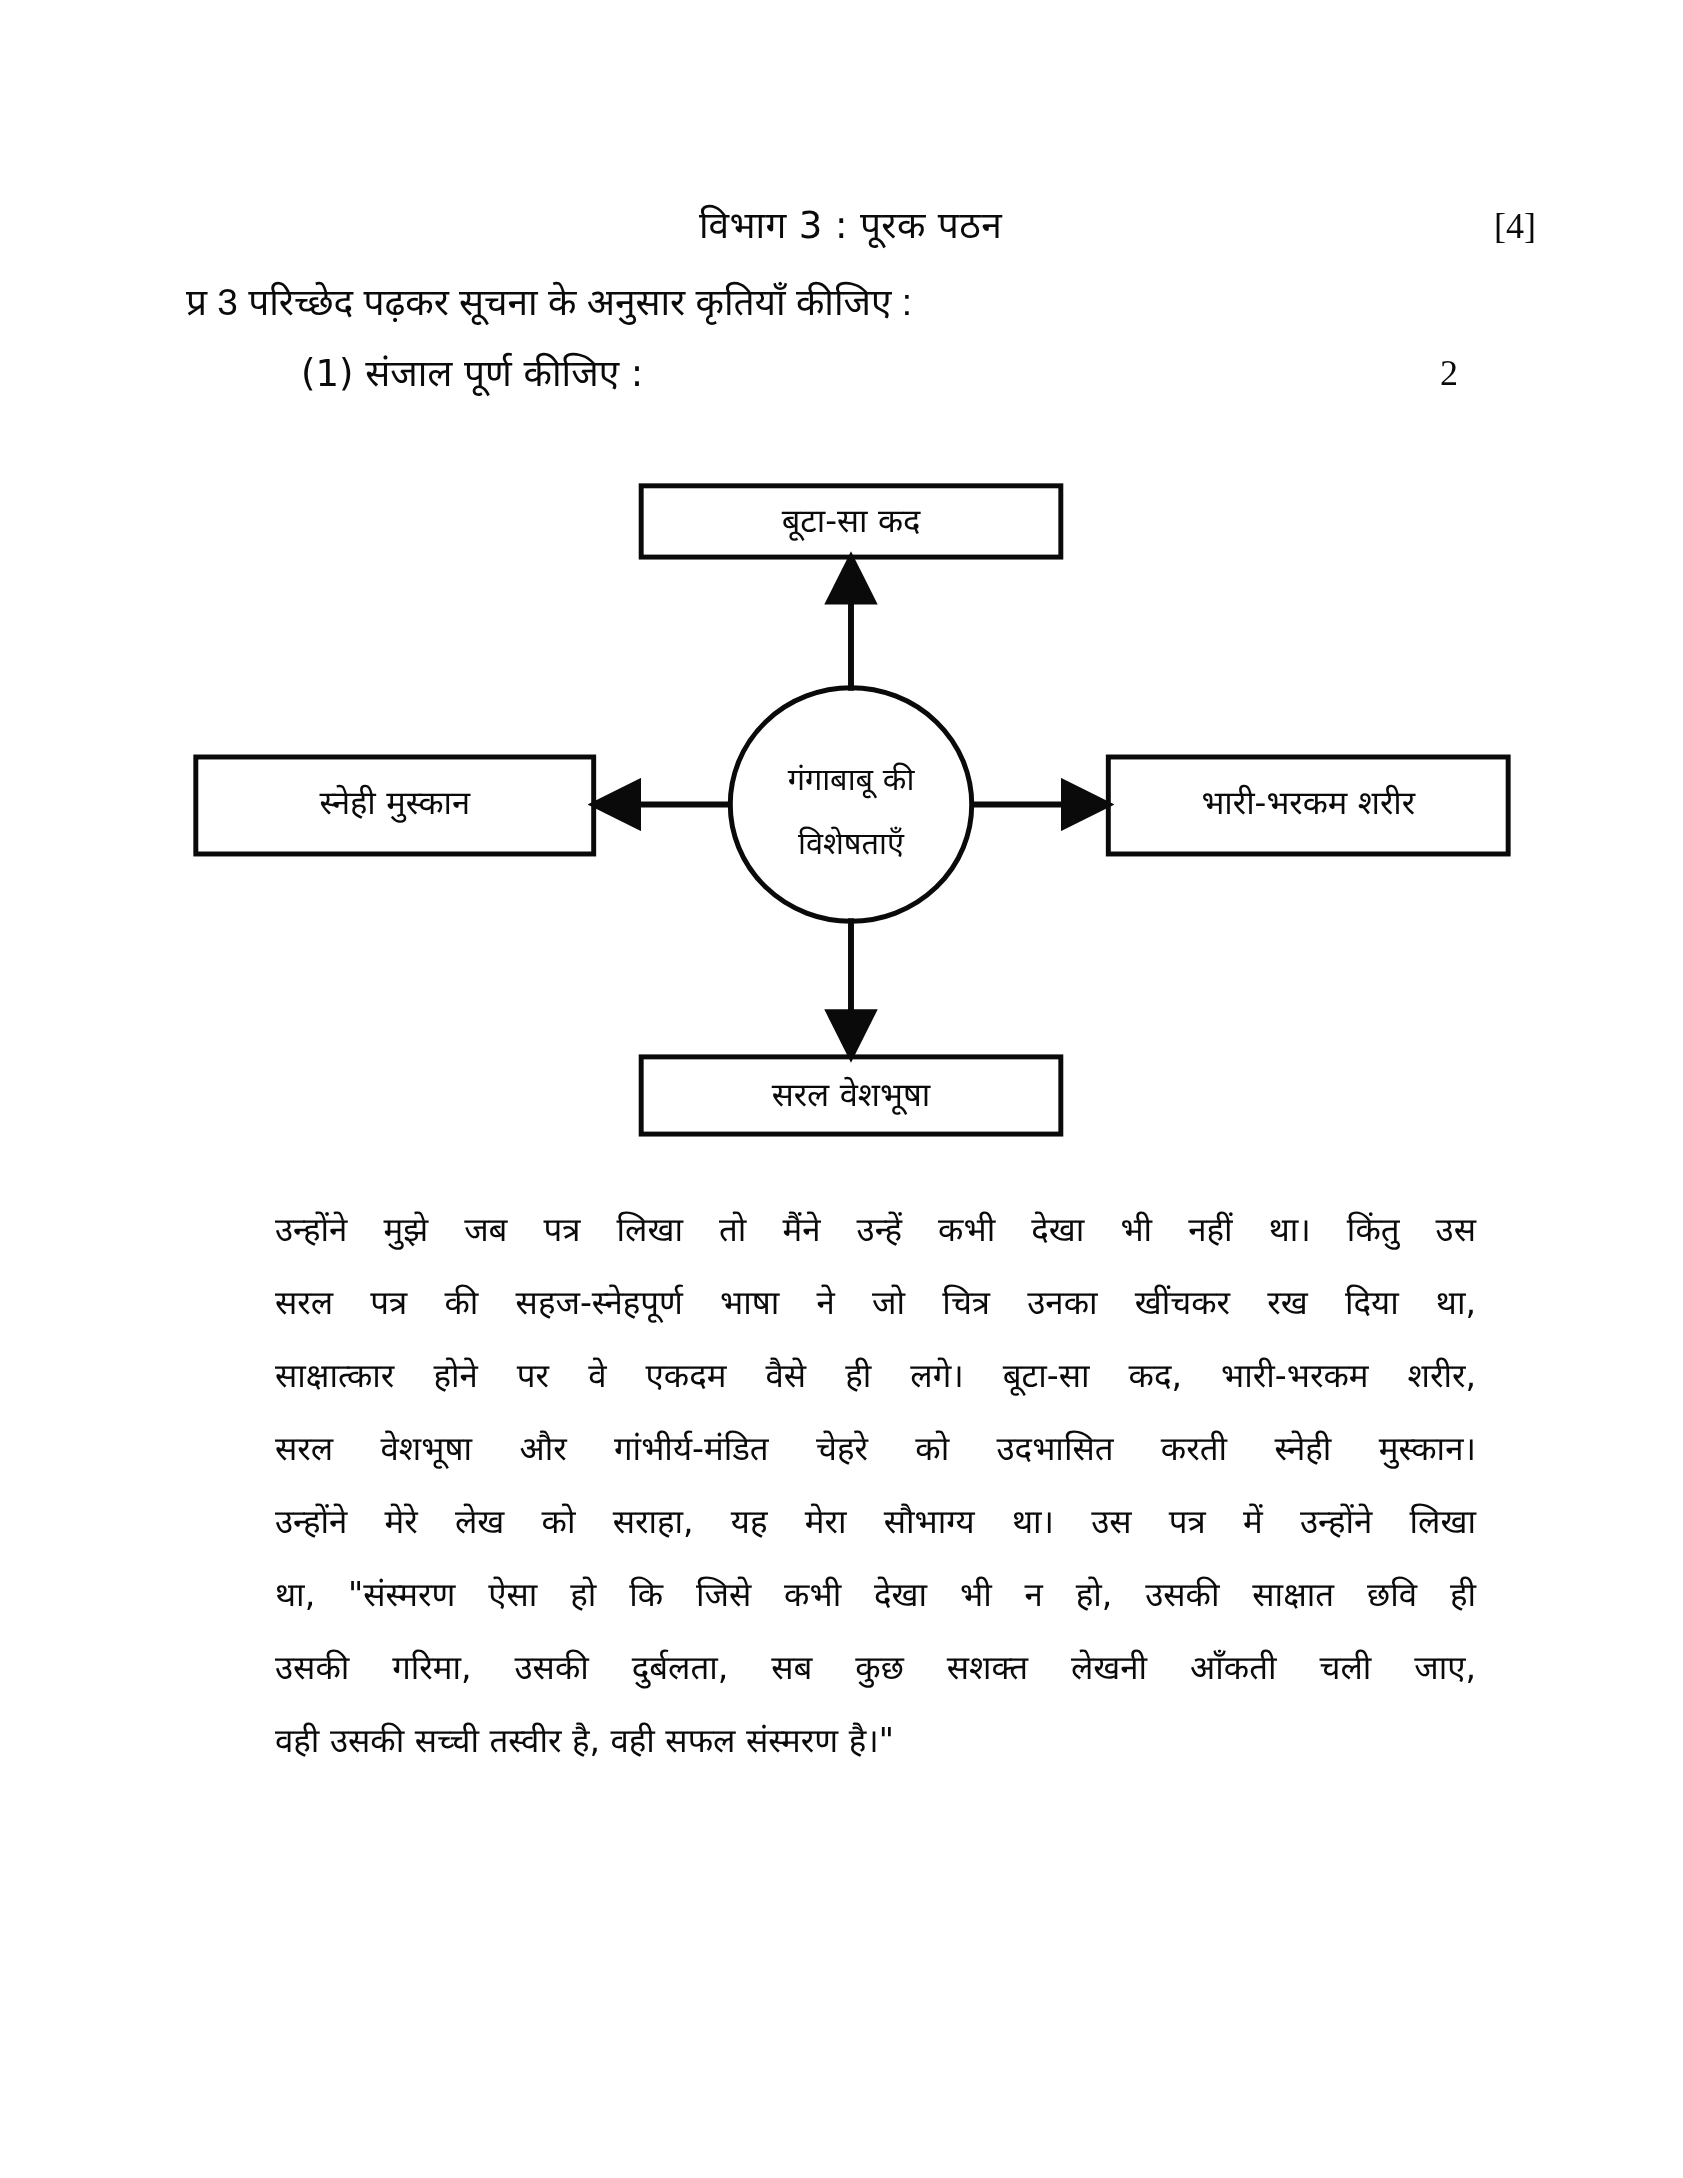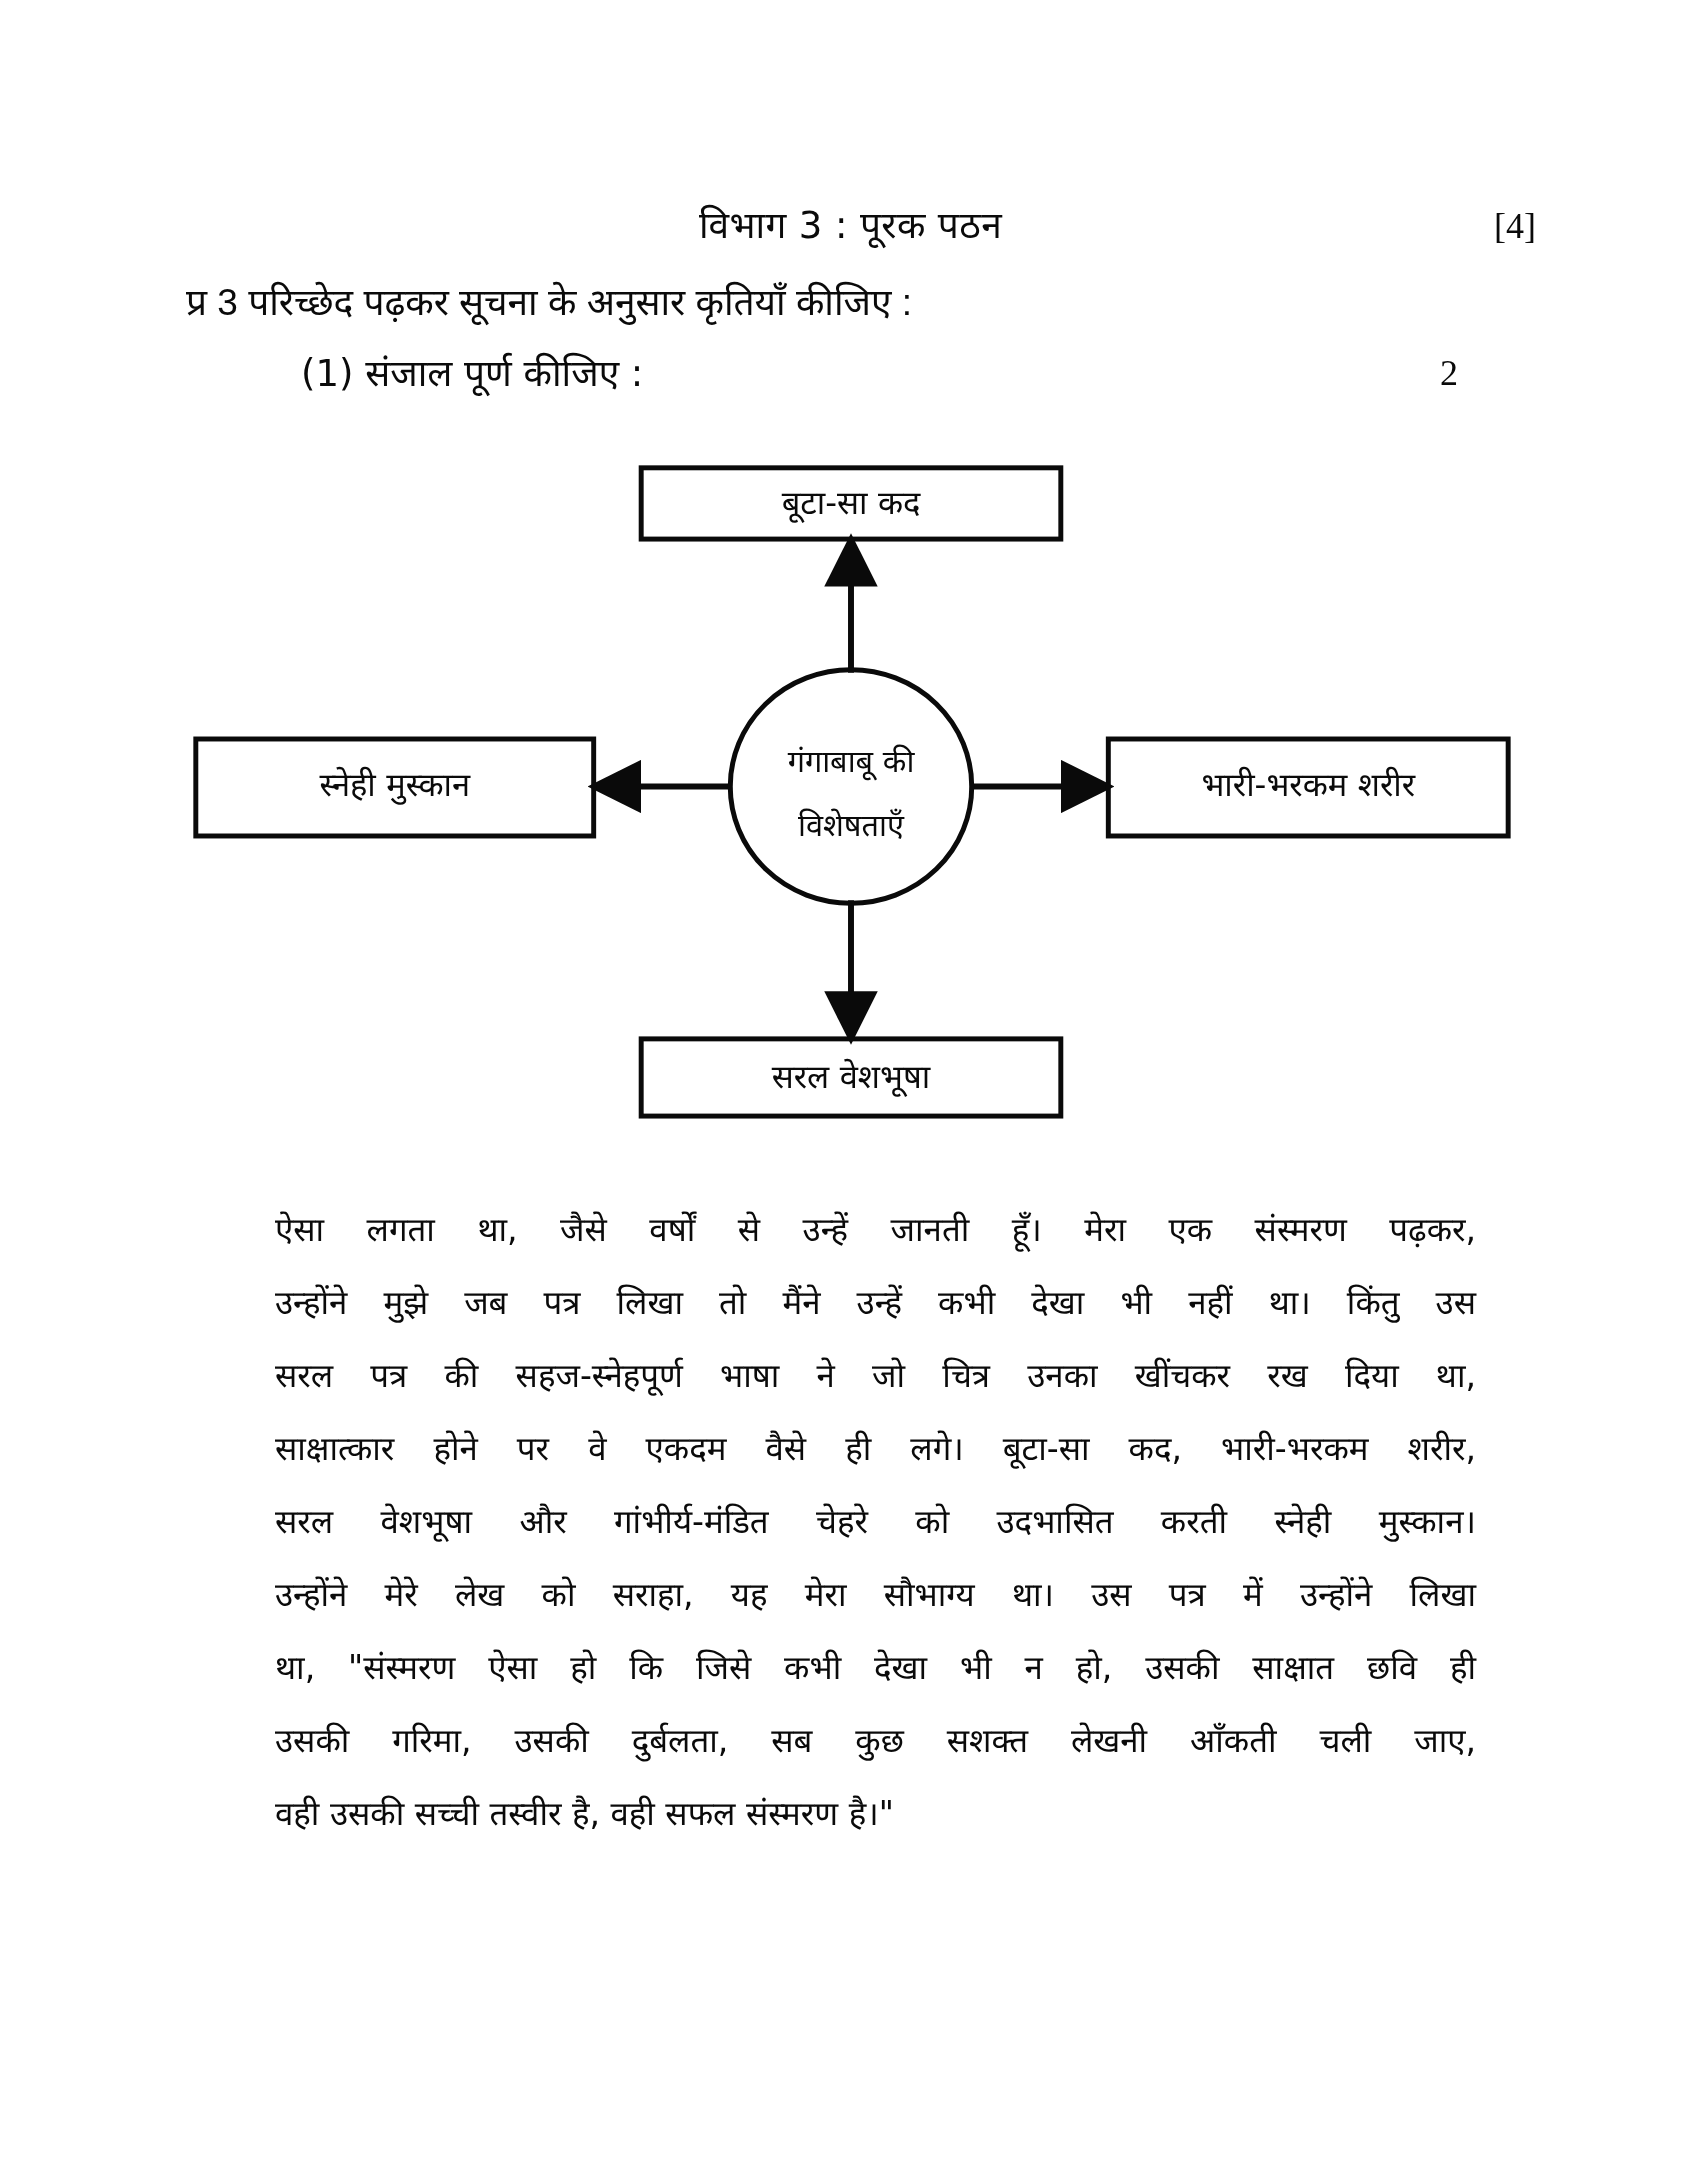--- a/index.html
+++ b/index.html
@@ -82,21 +82,21 @@
     top: 348px;
     font-size: 36px;
     line-height: 51px;
     font-family: "Liberation Serif", "DejaVu Serif", serif;
   }
 
   
   .diagram {
     position: absolute;
     left: 178px;
-    top: 450px;
+    top: 468px;
     width: 1346px;
     height: 673px;
   }
   .diagram svg {
     display: block;
   }
   .node-text {
     font-family: "DejaVu Sans", "Liberation Sans", sans-serif;
     font-size: 33px;
     fill: #0a0a0a;
@@ -174,21 +174,20 @@
       <rect x="468" y="595" width="424" height="78" fill="none" stroke="#0a0a0a" stroke-width="5"></rect>
       <text class="node-text" x="680" y="636">सरल वेशभूषा</text>
 
       <ellipse cx="680" cy="340" rx="122" ry="118" fill="none" stroke="#0a0a0a" stroke-width="5"></ellipse>
       <text class="center-text" x="680" y="325">गंगाबाबू की</text>
       <text class="center-text" x="680" y="390">विशेषताएँ</text>
     </svg>
   </div>
 
   <div class="passage">
-    <span class="pline"><span>ऐसा लगता था, जैसे वर्षों से उन्हें जानती हूँ। मेरा एक संस्मरण पढ़कर,</span></span>
     <span class="pline"><span>उन्होंने मुझे जब पत्र लिखा तो मैंने उन्हें कभी देखा भी नहीं था। किंतु उस</span></span>
     <span class="pline"><span>सरल पत्र की सहज-स्नेहपूर्ण भाषा ने जो चित्र उनका खींचकर रख दिया था,</span></span>
     <span class="pline"><span>साक्षात्कार होने पर वे एकदम वैसे ही लगे। बूटा-सा कद, भारी-भरकम शरीर,</span></span>
     <span class="pline"><span>सरल वेशभूषा और गांभीर्य-मंडित चेहरे को उदभासित करती स्नेही मुस्कान।</span></span>
     <span class="pline"><span>उन्होंने मेरे लेख को सराहा, यह मेरा सौभाग्य था। उस पत्र में उन्होंने लिखा</span></span>
     <span class="pline"><span>था, "संस्मरण ऐसा हो कि जिसे कभी देखा भी न हो, उसकी साक्षात छवि ही</span></span>
     <span class="pline"><span>उसकी गरिमा, उसकी दुर्बलता, सब कुछ सशक्त लेखनी आँकती चली जाए,</span></span>
     <span class="pline last"><span>वही उसकी सच्ची तस्वीर है, वही सफल संस्मरण है।"</span></span>
   </div>
 

